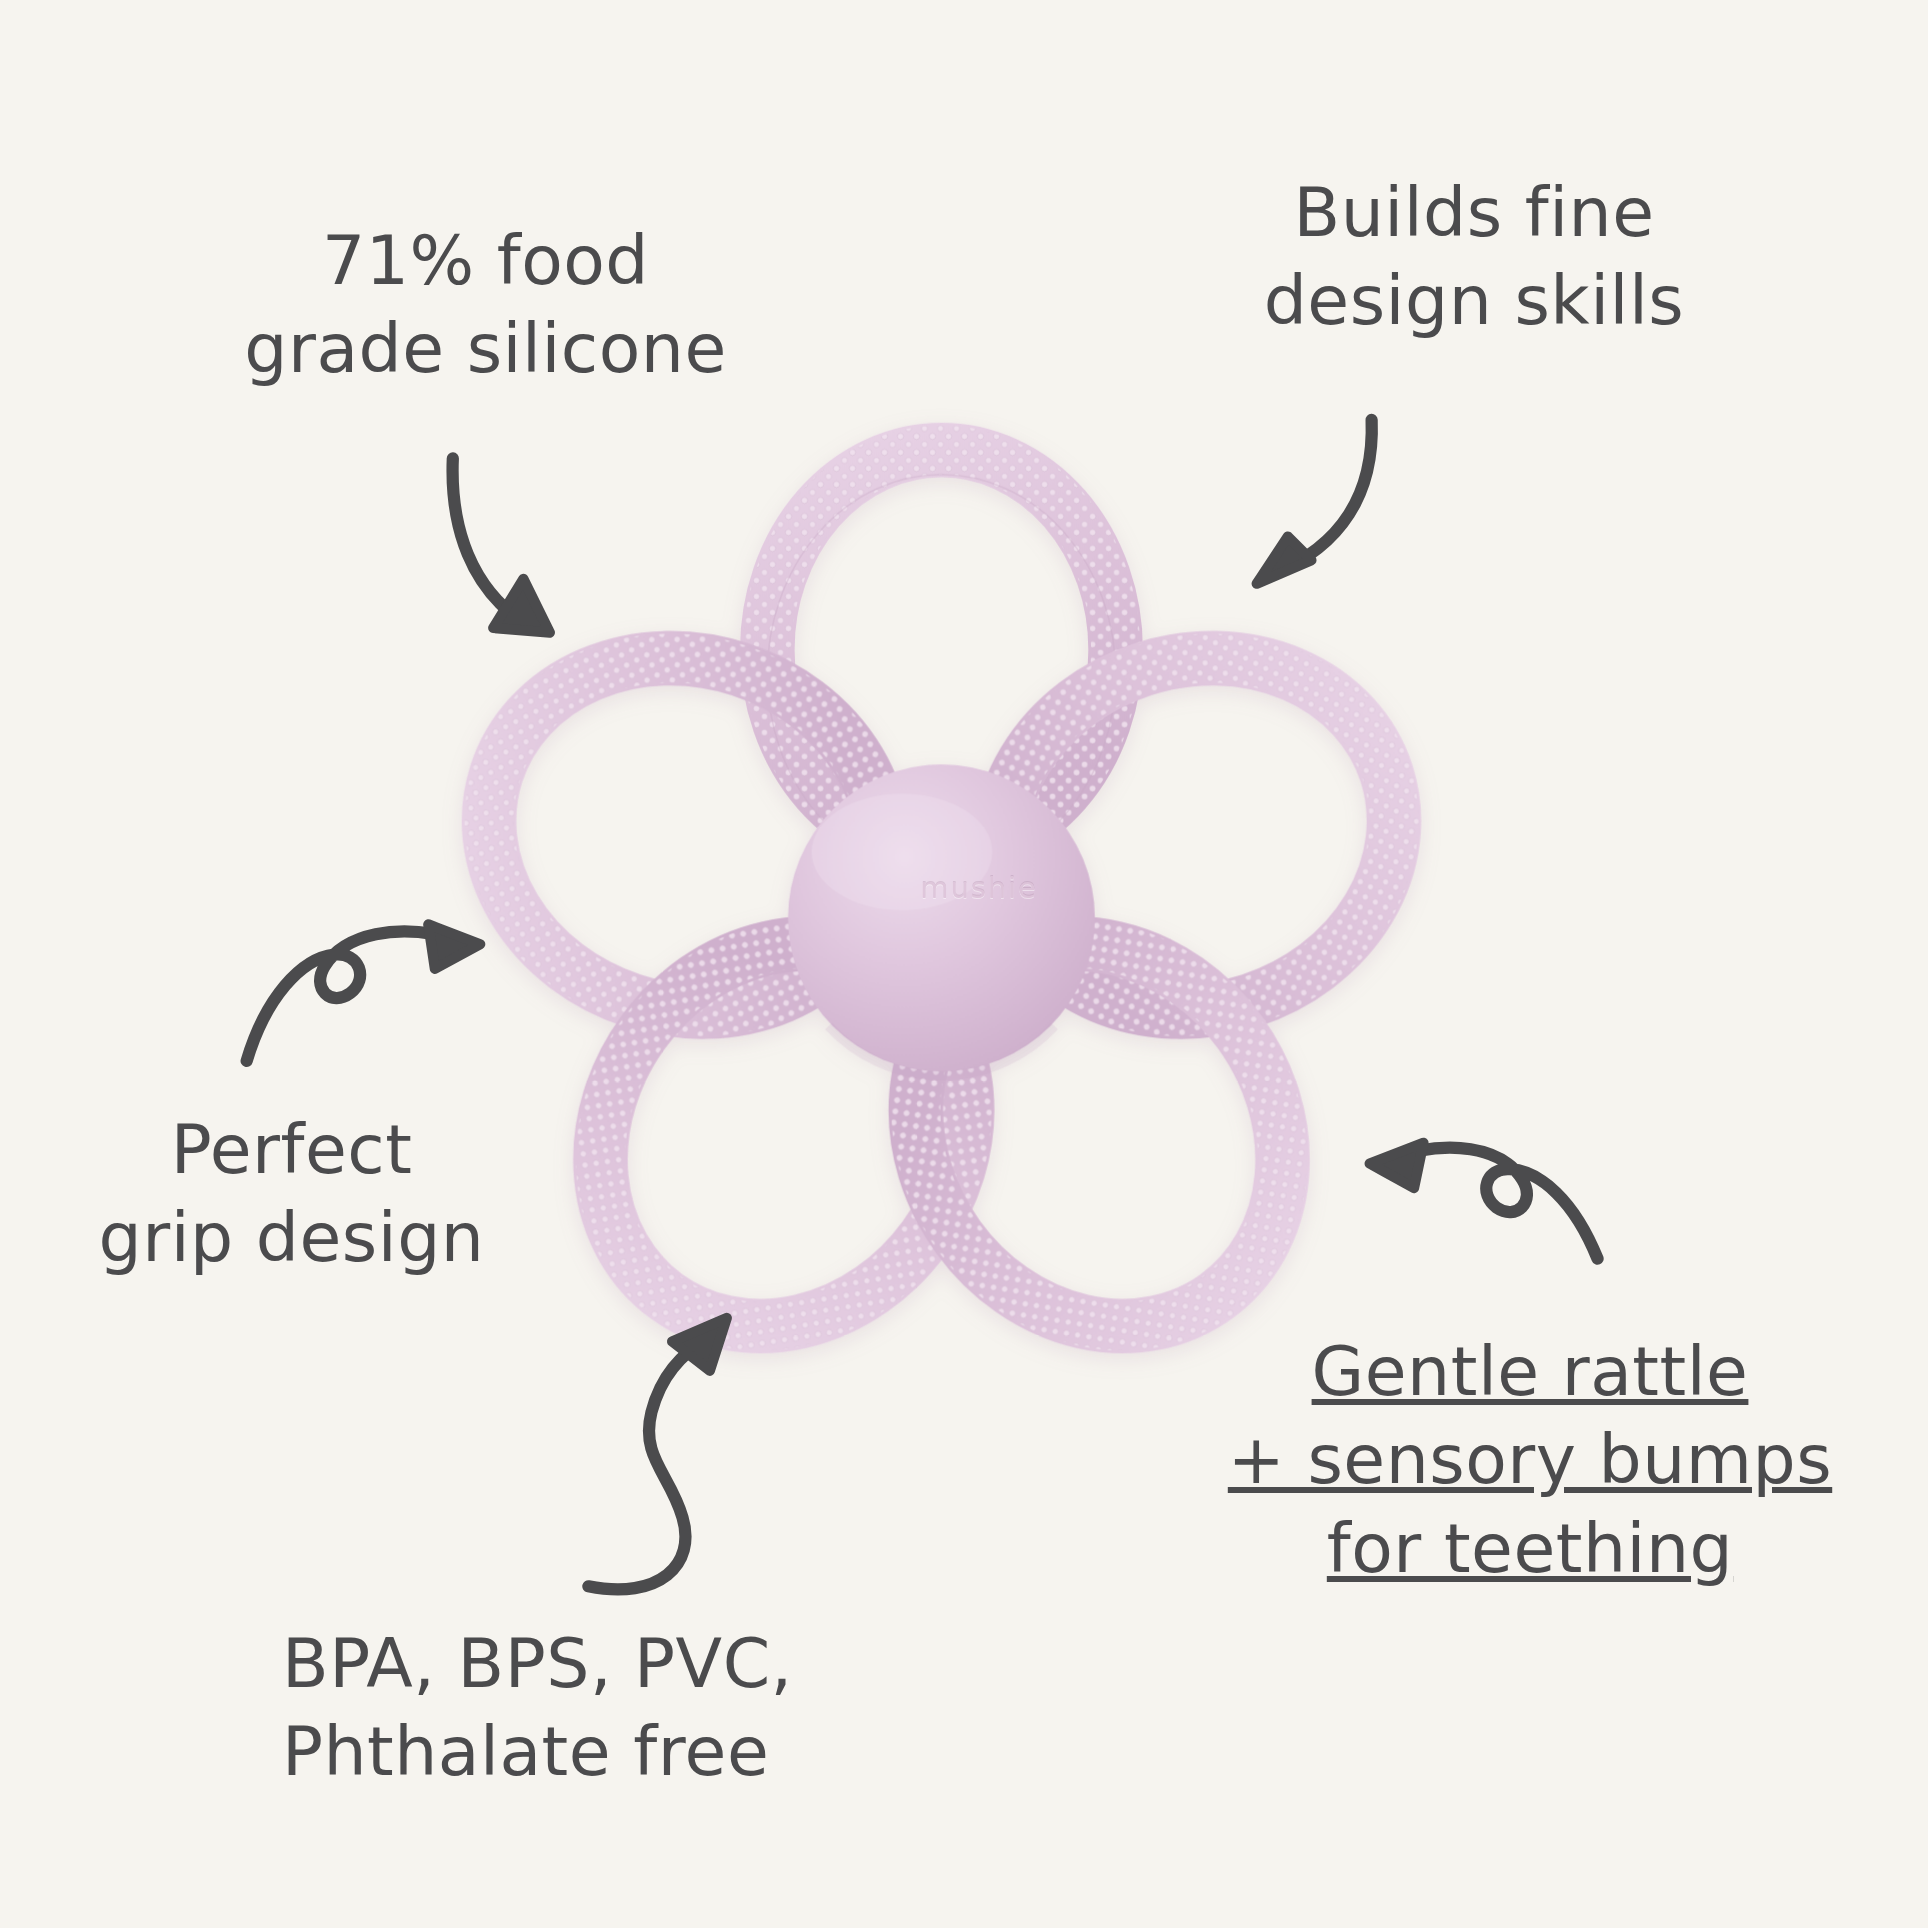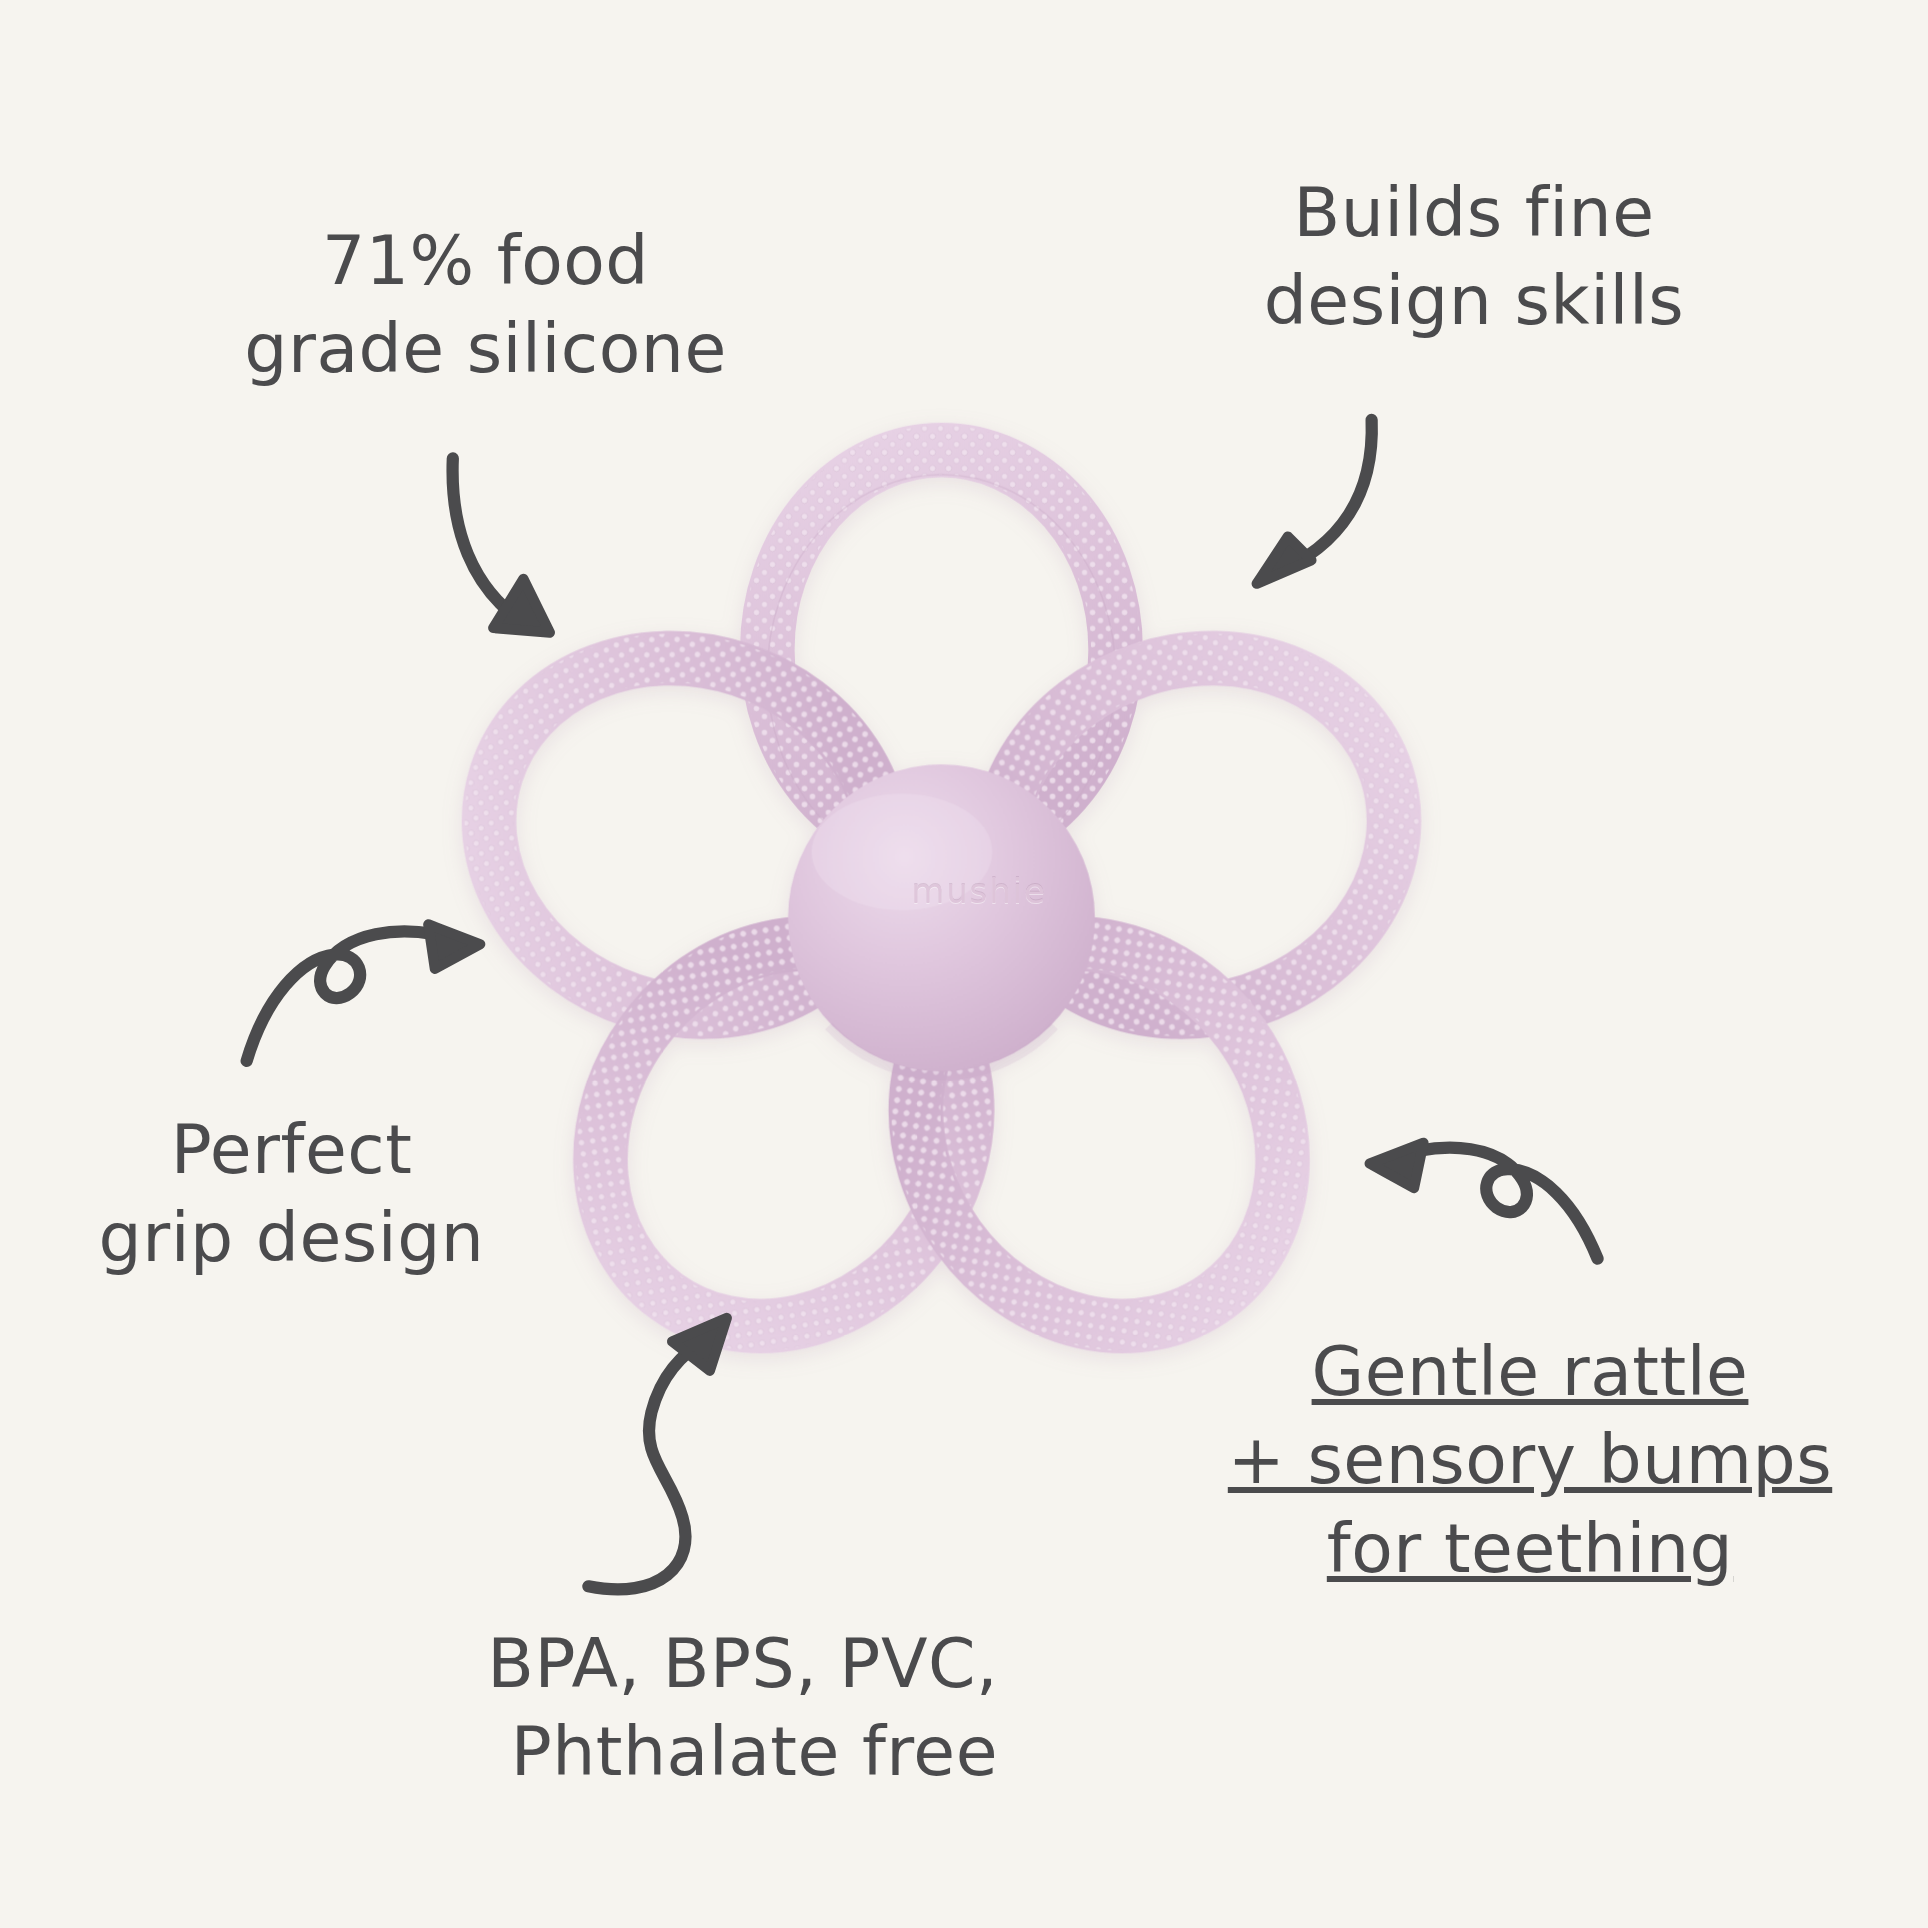--- a/index.html
+++ b/index.html
@@ -19,32 +19,32 @@
     font-family:"DejaVu Sans", sans-serif;
     font-size:68px;
     line-height:1.30;
     letter-spacing:0.5px;
     white-space:pre-line;
     font-weight:400;
   }
   .c-food   {left:184px;  top:217px;  width:603px; text-align:center;}
   .c-motor  {left:1182px; top:169px;  width:584px; text-align:center;}
   .c-grip   {left:28px;   top:1106px; width:527px; text-align:center;}
-  .c-bpa    {left:282px;  top:1620px; width:716px; text-align:right;}
+  .c-bpa    {left:282px;  top:1620px; width:716px; text-align:left;}
   .c-rattle {left:1144px; top:1328px; width:772px; text-align:center;text-decoration:underline;}
 
   
   #art{position:absolute;left:0;top:0;width:1928px;height:1928px;}
   .arrow{fill:none;stroke:#4b4b4d;stroke-linecap:round;stroke-linejoin:round;}
   .ahead{fill:#4b4b4d;stroke:#4b4b4d;stroke-linejoin:round;stroke-linecap:round;}
 
   .brand{
     position:absolute;
     font-family:"DejaVu Sans", sans-serif;
-    font-size:34px;
+    font-size:29px;
     letter-spacing:1.9px;
     color:#ddc4d9;
     text-shadow:0 0.9px 0 rgba(255,255,255,.55), 0 -0.9px 0 rgba(150,115,145,.28);
     left:885px; top:871px; width:188px; text-align:center;
     opacity:.85;
     pointer-events:none;
   }
 </style>
 </head>
 <body style="background: rgb(246, 244, 239);">

